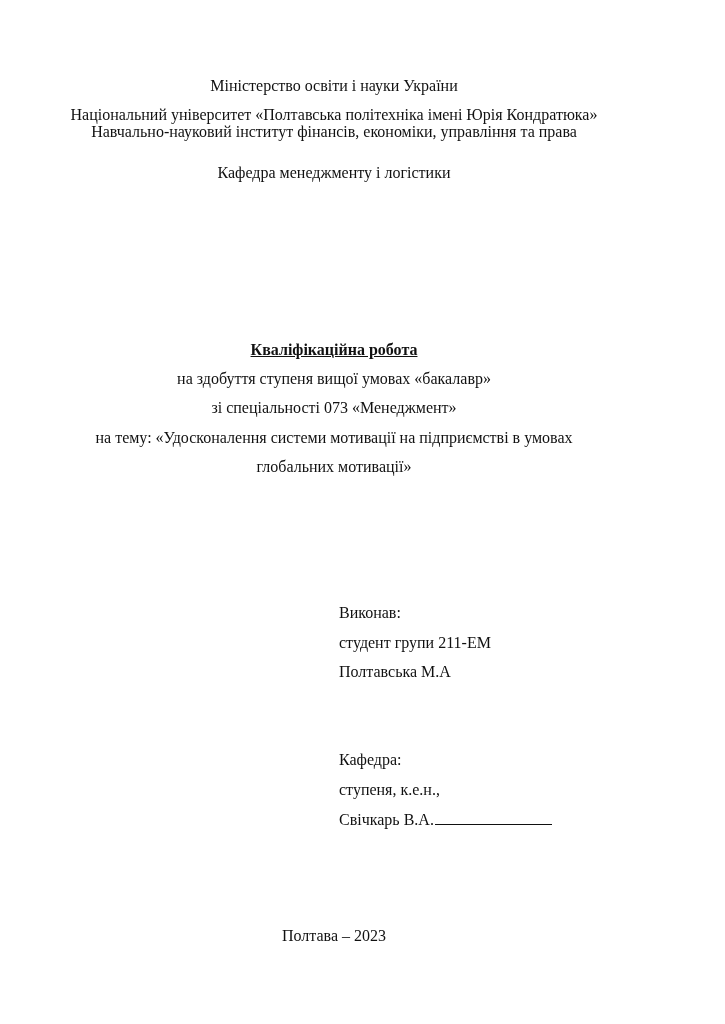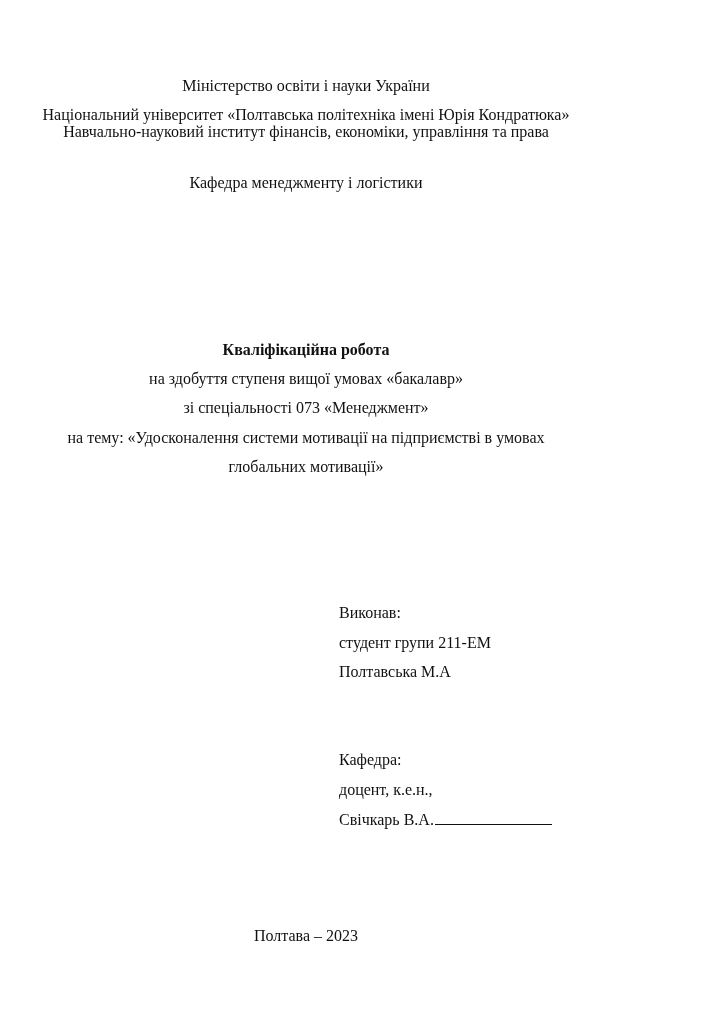--- a/index.html
+++ b/index.html
@@ -1,44 +1,44 @@
 <!DOCTYPE html>
 <html><head>
   <meta charset="utf-8">
   <style>
     html, body { margin: 0; padding: 0; background: #ffffff; }
     body {
       width: 725px; height: 1024px; position: relative; overflow: hidden;
       font-family: "Liberation Serif", "DejaVu Serif", serif;
       color: #111111; font-size: 16px;
     }
-    .line { position: absolute; left: 0; width: 612px; text-align: center; white-space: nowrap; line-height: 20px; }
+    .line { position: absolute; left: 0; width: 612px; text-align: center; white-space: nowrap; line-height: 20px; padding-left: 28px; }
     .left { position: absolute; left: 339px; white-space: nowrap; line-height: 20px; }
-    .bold { font-weight: bold; }
+    .bold { font-weight: bold; text-decoration: underline; }
     .sig { display: inline-block; width: 117px; border-bottom: 1.4px solid #111; height: 15px; vertical-align: baseline; margin-left: 1px; }
   </style>
 </head>
 <body>
 
 <div>
   <div class="line" style="top:76px">Міністерство освіти і науки України</div>
   <div class="line" style="top:105px">Національний університет «Полтавська політехніка імені Юрія Кондратюка»</div>
   <div class="line" style="top:122px">Навчально-науковий інститут фінансів, економіки, управління та права</div>
-  <div class="line" style="top:173px">Кафедра менеджменту і логістики</div>
+  <div class="line" style="top:163px">Кафедра менеджменту і логістики</div>
 
   <div class="line bold" style="top:340px">Кваліфікаційна робота</div>
   <div class="line" style="top:369px">на здобуття ступеня вищої умовах «бакалавр»</div>
   <div class="line" style="top:398px">зі спеціальності 073 «Менеджмент»</div>
   <div class="line" style="top:428px">на тему: «Удосконалення системи мотивації на підприємстві в умовах</div>
   <div class="line" style="top:457px">глобальних мотивації»</div>
 
   <div class="left" style="top:603px">Виконав:</div>
   <div class="left" style="top:633px">студент групи 211-ЕМ</div>
   <div class="left" style="top:662px">Полтавська М.А</div>
 
   <div class="left" style="top:750px">Кафедра:</div>
-  <div class="left" style="top:780px">доцент, к.е.н.,</div>
+  <div class="left" style="top:780px">ступеня, к.е.н.,</div>
   <div class="left" style="top:809px">
     <span>Свічкарь В.А.</span><span class="sig"></span>
   </div>
 
   <div class="line" style="top:926px">Полтава – 2023</div>
 </div>
 
 </body></html>

